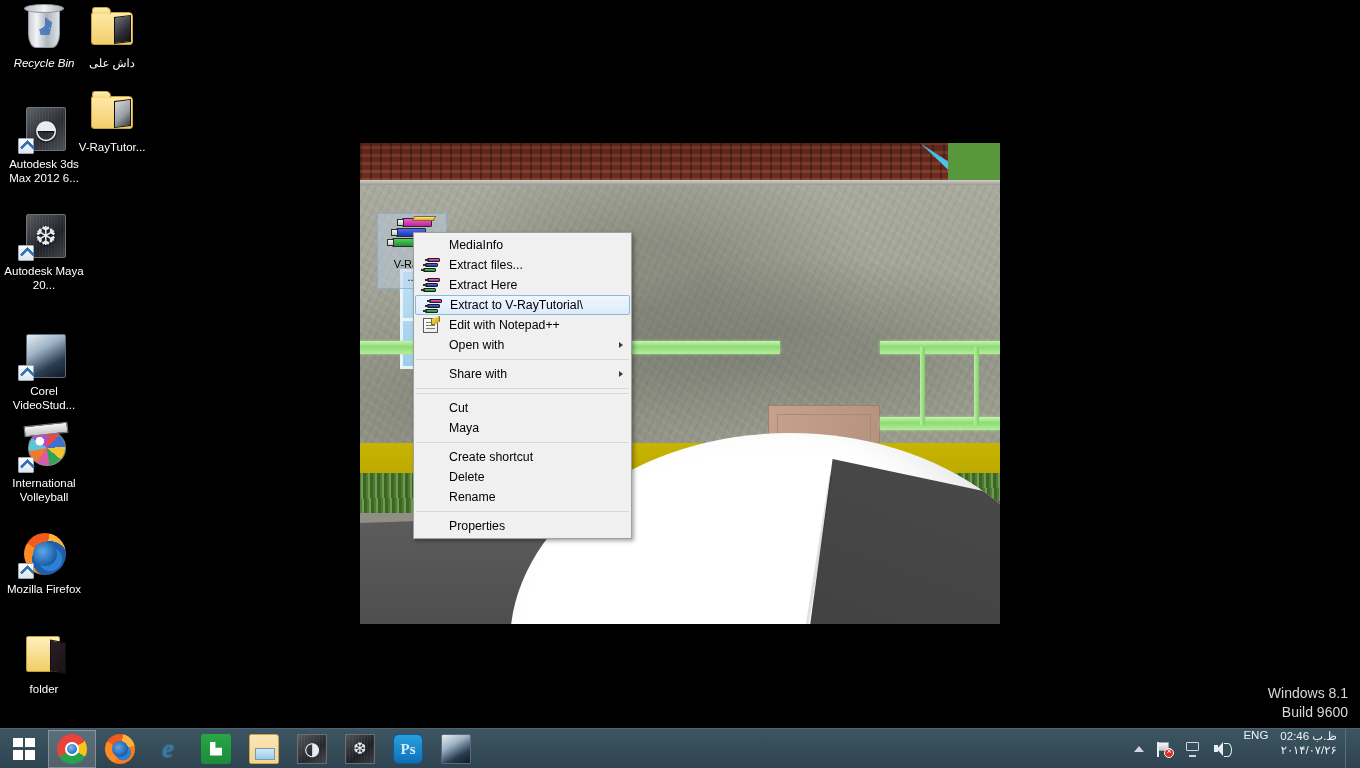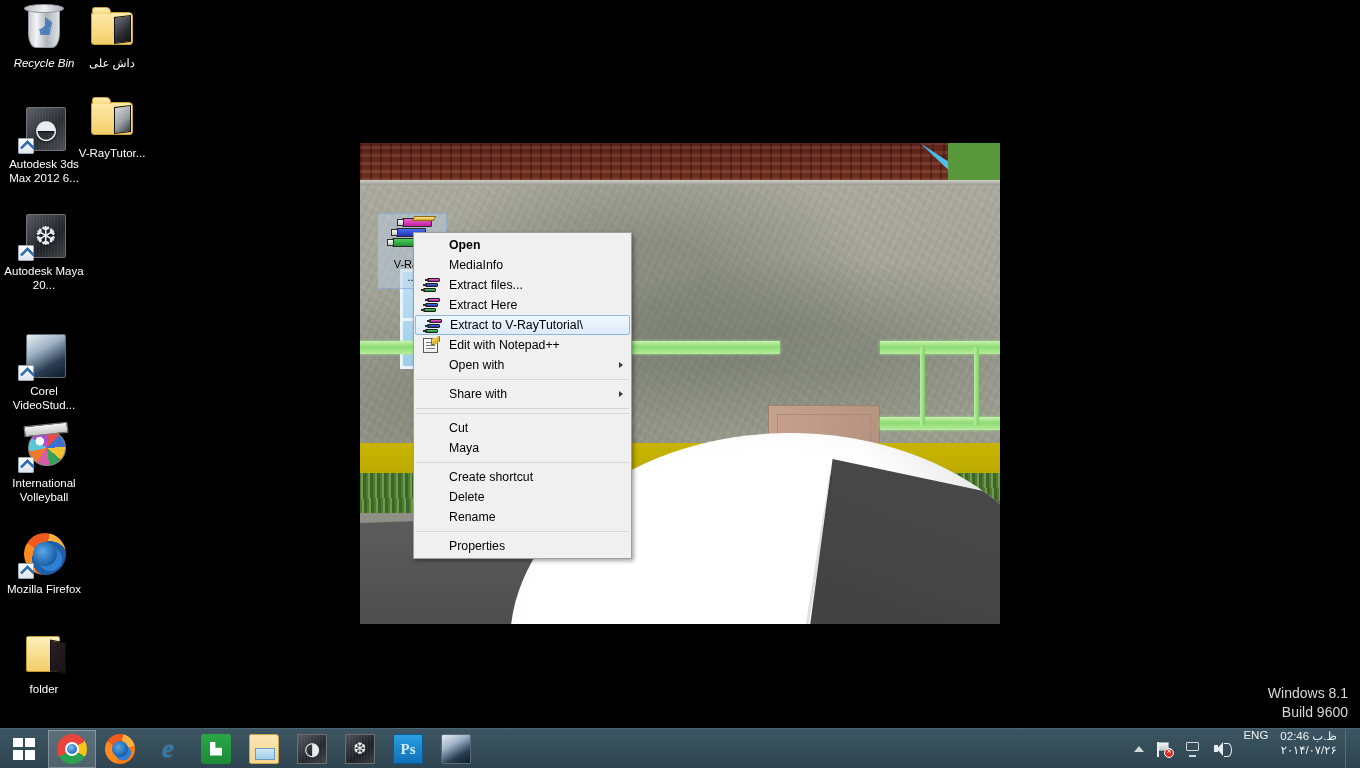--- a/index.html
+++ b/index.html
@@ -609,21 +609,21 @@
     box-sizing: border-box;
     color: #e9edf1;
     font-size: 16px;
     text-align: center;
     line-height: 28px;
     font-family: "DejaVu Sans", sans-serif;
   }
   .g-ps {
     background: linear-gradient(#2a9fe0,#0f6fb8);
     border: 1px solid #0c5b96;
-    border-radius: 1px;
+    border-radius: 6px;
     box-sizing: border-box;
     color: #d6ecfb;
     font-size: 15px;
     font-weight: bold;
     text-align: center;
     line-height: 28px;
     font-family: "Liberation Serif", serif;
   }
   .g-corel {
     background: linear-gradient(150deg,#e8edf2 0%, #9fb3c6 35%, #2a3d52 70%, #0e1a26 100%);
@@ -767,21 +767,21 @@
   <div class="desk-icon" style="left:0px; top:105px;">
     <div class="glyph">
       <div class="app-tile tile-max">
           <span class="swirl">◓</span>
         </div>
       <div class="shortcut-arrow"></div>
     </div>
     <span class="label">Autodesk 3ds Max 2012 6...</span>
   </div>
 
-  <div class="desk-icon" style="left:68px; top:94px;">
+  <div class="desk-icon" style="left:68px; top:88px;">
     <div class="glyph">
       <div class="icon-folder">
         <div class="folder-doc i2"></div>
       </div>
     </div>
     <span class="label">V-RayTutor...</span>
   </div>
 
   <div class="desk-icon" style="left:0px; top:212px;">
     <div class="glyph">
@@ -869,23 +869,20 @@
           <div class="book-edge"></div>
           <div class="gold-strip"></div>
         </div>
     </div>
     <span>V-RayT</span><br>
     <span>...</span>
   </div>
 
   <div id="ctx-menu">
 
-    <div class="mi bold">
-      <span>Open</span>
-    </div>
 
     <div class="mi">
       <span>MediaInfo</span>
     </div>
 
     <div class="mi">
       <span class="mi-icon">
         <span class="book b3">
             <span class="book-edge"></span>
           </span>

